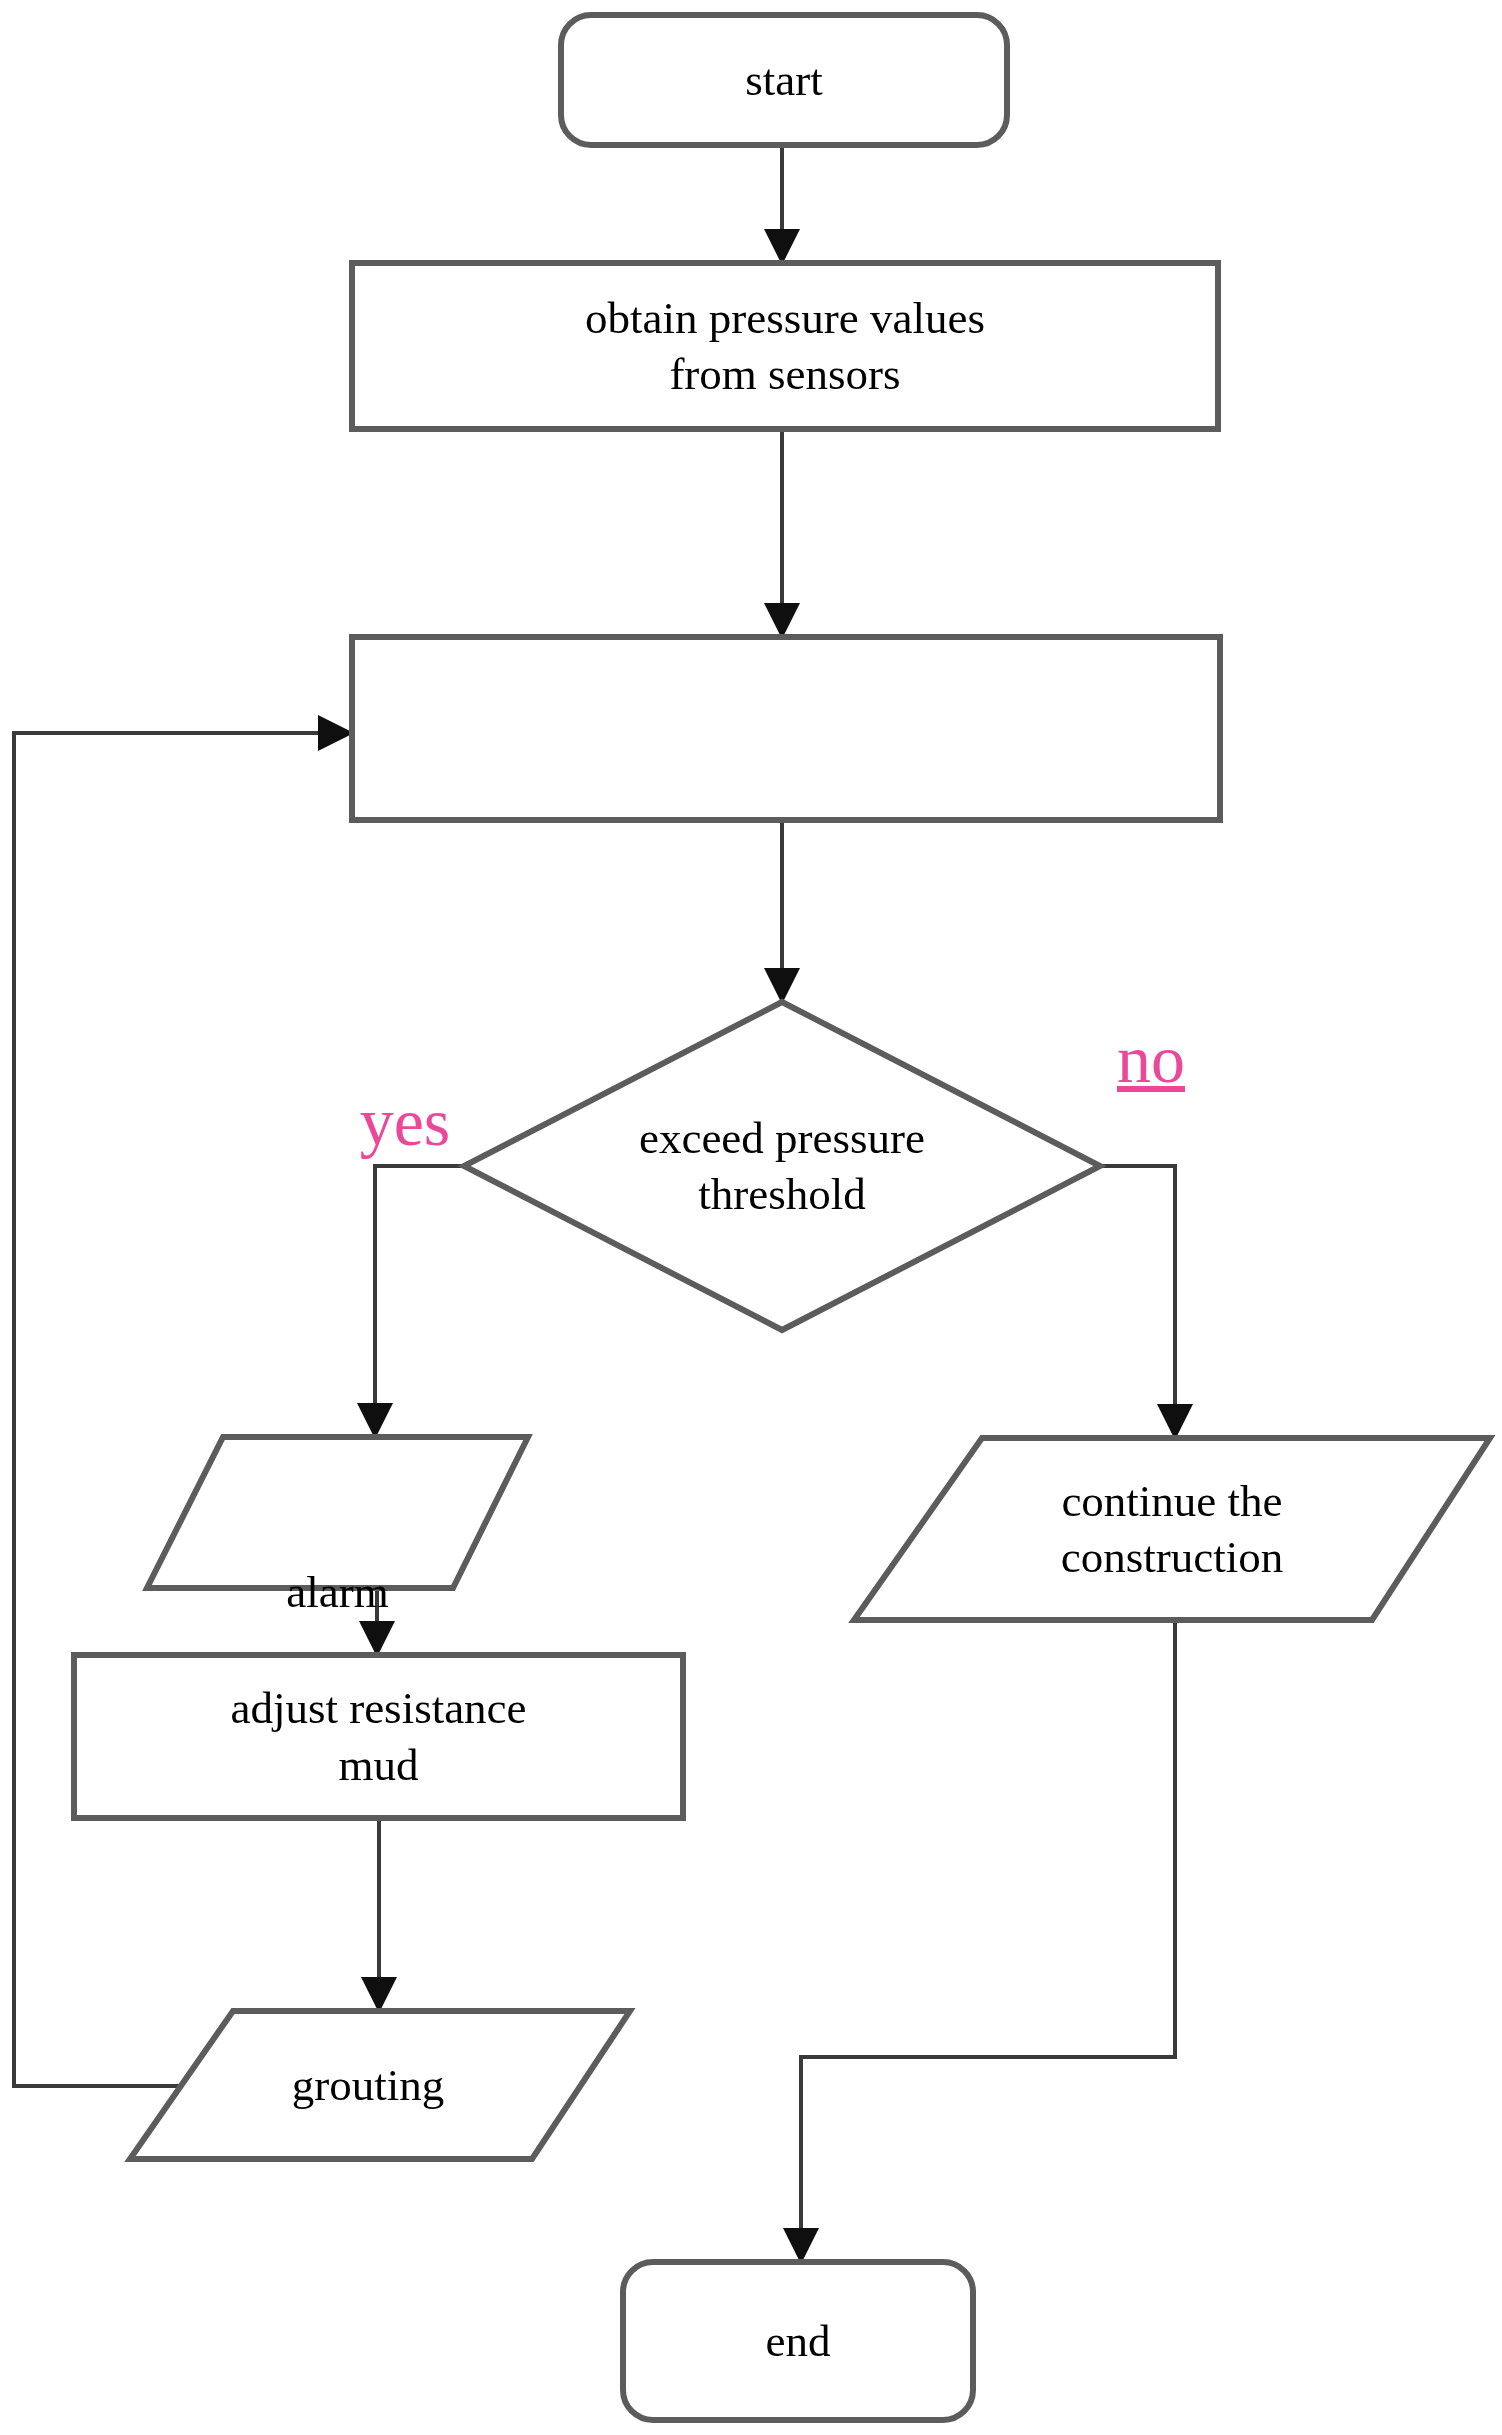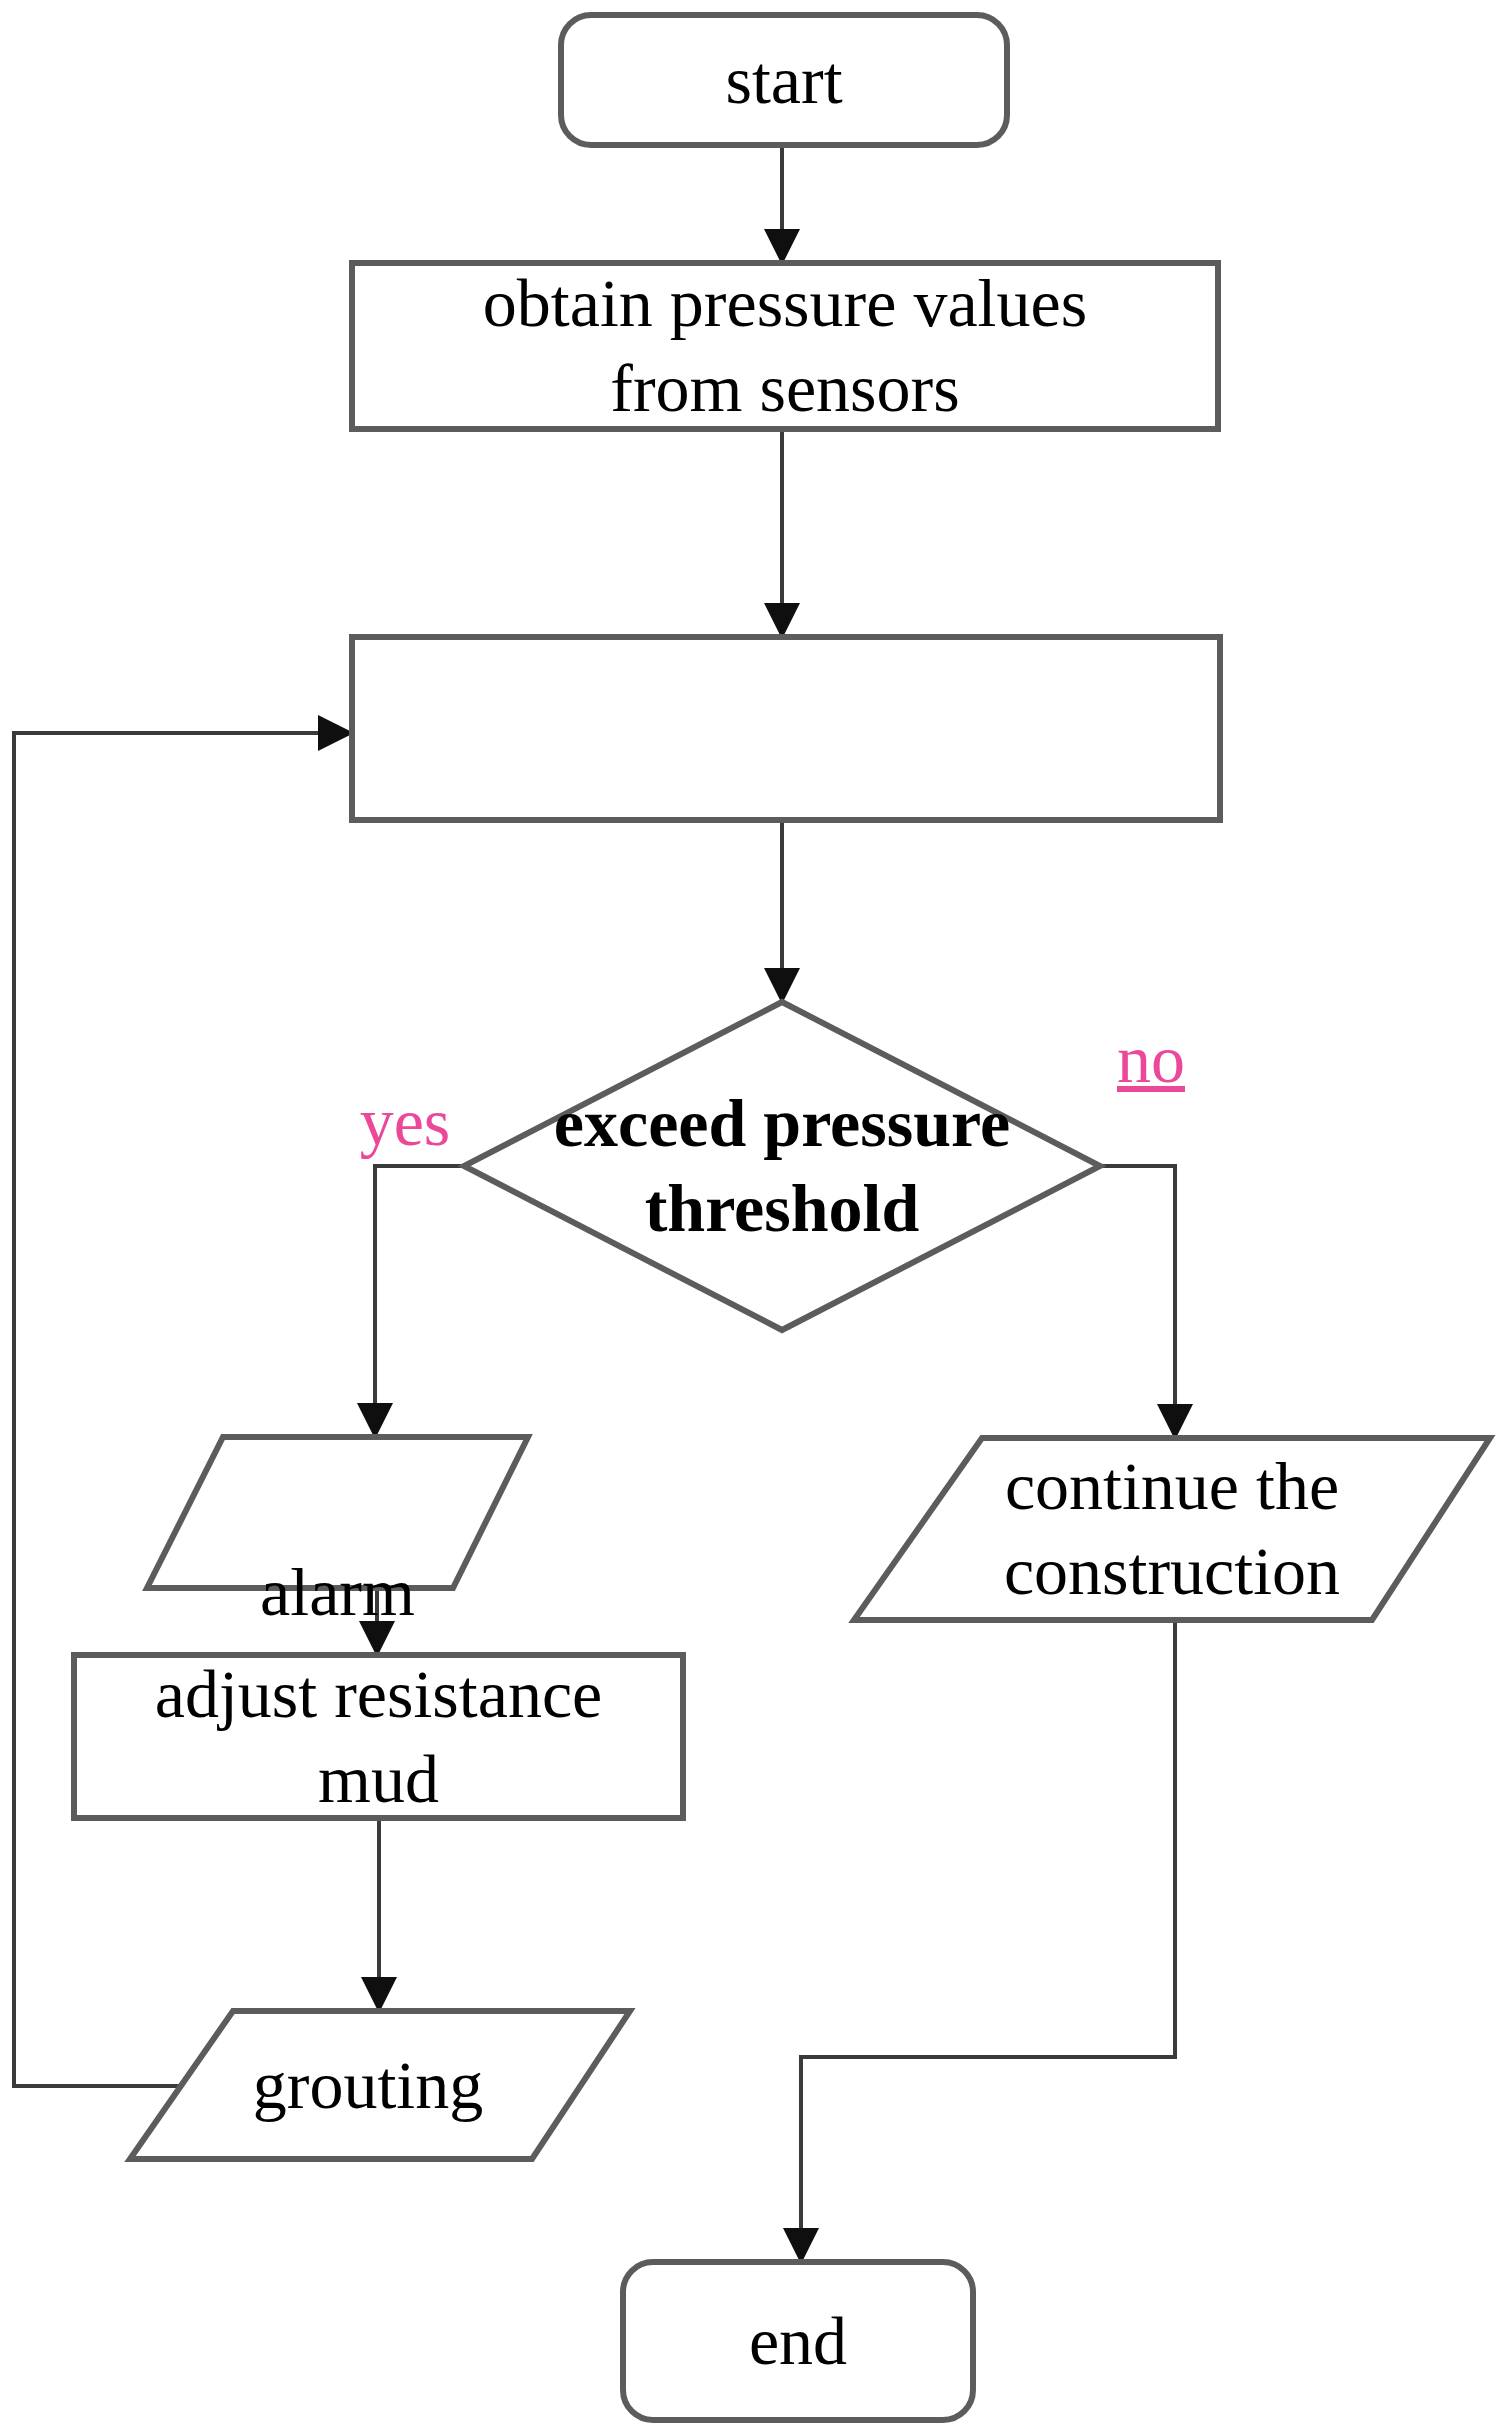--- a/index.html
+++ b/index.html
@@ -21,21 +21,21 @@
     left: 0;
     top: 0;
   }
   .node-label {
     position: absolute;
     display: flex;
     align-items: center;
     justify-content: center;
     text-align: center;
     white-space: pre-line;
-    font-size: 68px;
+    font-size: 45px;
     line-height: 1.25;
     color: #000000;
     pointer-events: none;
   }
   .branch-label {
     position: absolute;
     display: flex;
     align-items: center;
     justify-content: center;
     font-size: 68px;
@@ -85,21 +85,21 @@
     <polygon class="shape" points="982,1438 1490,1438 1372,1620 854,1620"></polygon>
     <rect class="shape" x="623" y="2262" width="350" height="158" rx="30" ry="30"></rect>
   </svg>
 
   <div class="node-label" style="left:561px; top:15px; width:446px; height:130px;">start</div>
 
   <div class="node-label" style="left:352px; top:263px; width:866px; height:166px;">obtain pressure values
 from sensors</div>
 
 
-  <div class="node-label" style="left:464px; top:1002px; width:636px; height:328px;font-weight:bold;">exceed pressure
+  <div class="node-label" style="left:464px; top:1002px; width:636px; height:328px;">exceed pressure
 threshold</div>
 
   <div class="node-label" style="left:147px; top:1517px; width:381px; height:151px;font-family:Liberation Serif, serif;">alarm</div>
 
   <div class="node-label" style="left:74px; top:1655px; width:609px; height:163px;">adjust resistance
 mud</div>
 
   <div class="node-label" style="left:118px; top:2011px; width:500px; height:148px;">grouting</div>
 
   <div class="node-label" style="left:854px; top:1438px; width:636px; height:182px;">continue the

